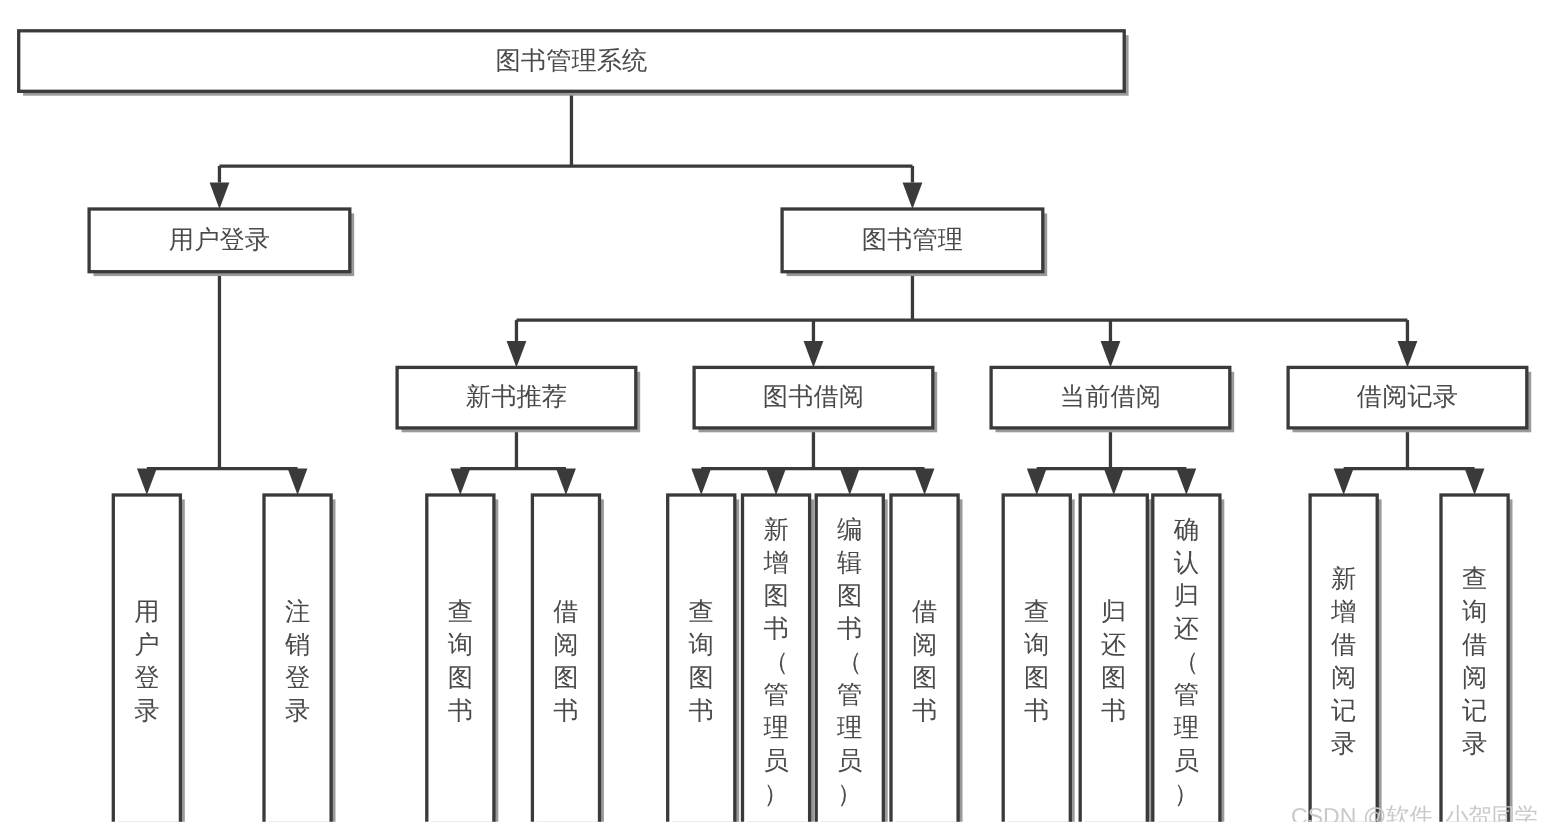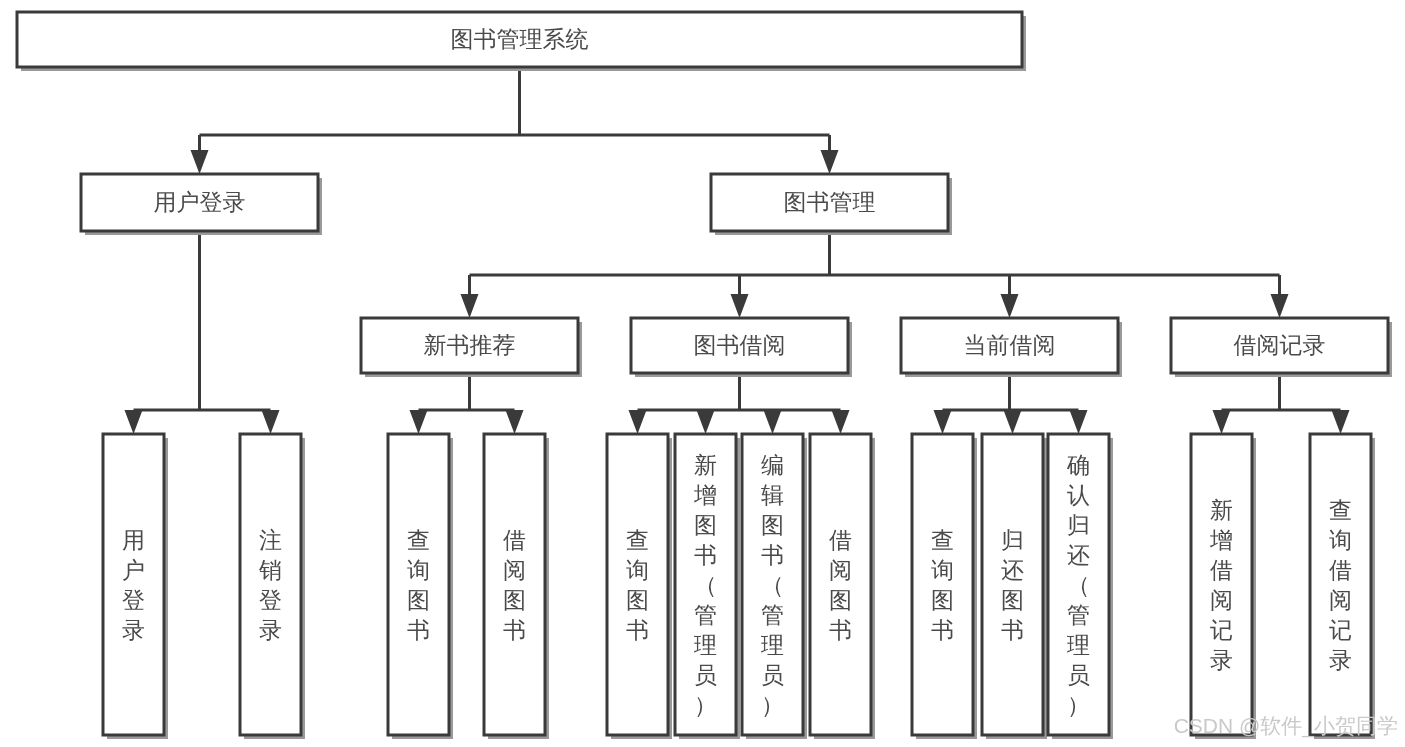--- a/index.html
+++ b/index.html
@@ -11,20 +11,21 @@
     width: 1405px;
     height: 747px;
     font-family: "Liberation Sans", "DejaVu Sans", sans-serif;
     overflow: hidden;
     position: relative;
   }
   #diagram-root {
     position: relative;
     width: 1405px;
     height: 577px;
+    margin-top: 16px;
   }
   svg.chart-canvas {
     position: absolute;
     top: 0;
     left: 0;
     width: 1405px;
     height: 747px;
     display: block;
   }
   .node-box {

